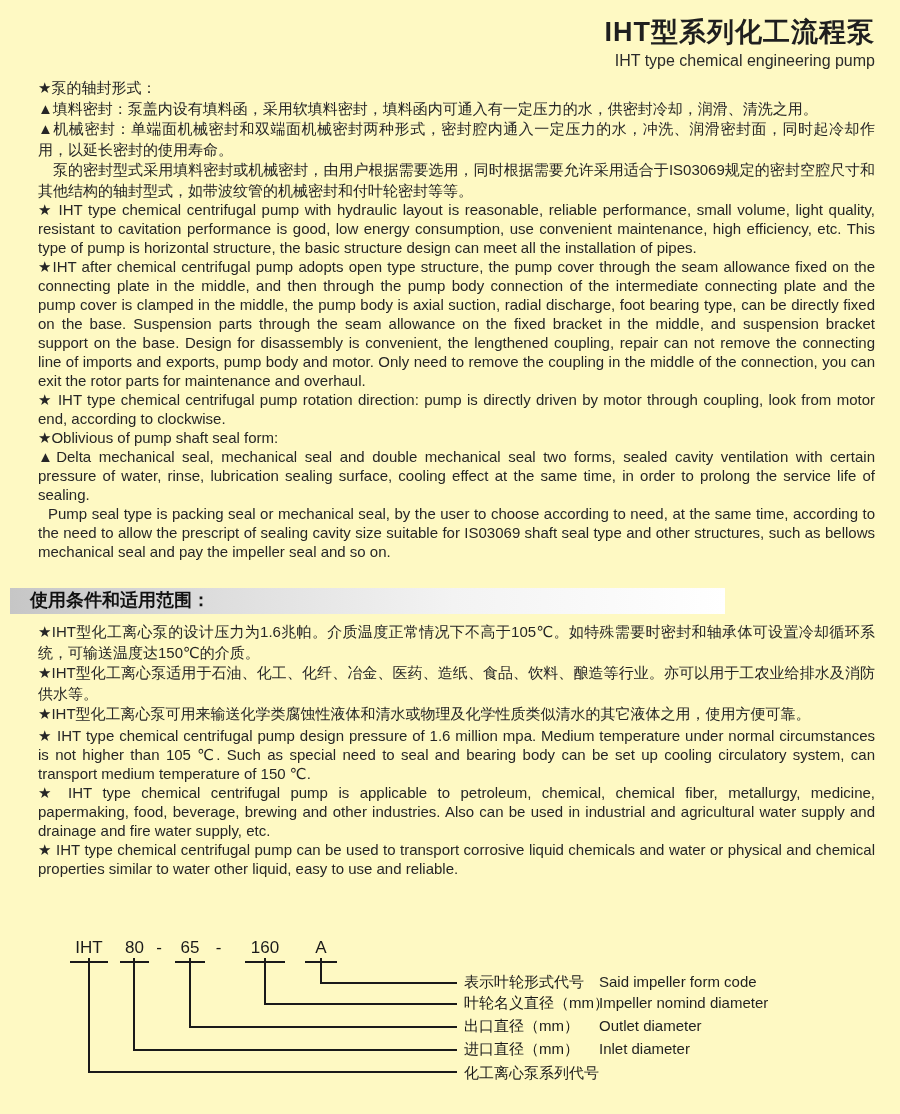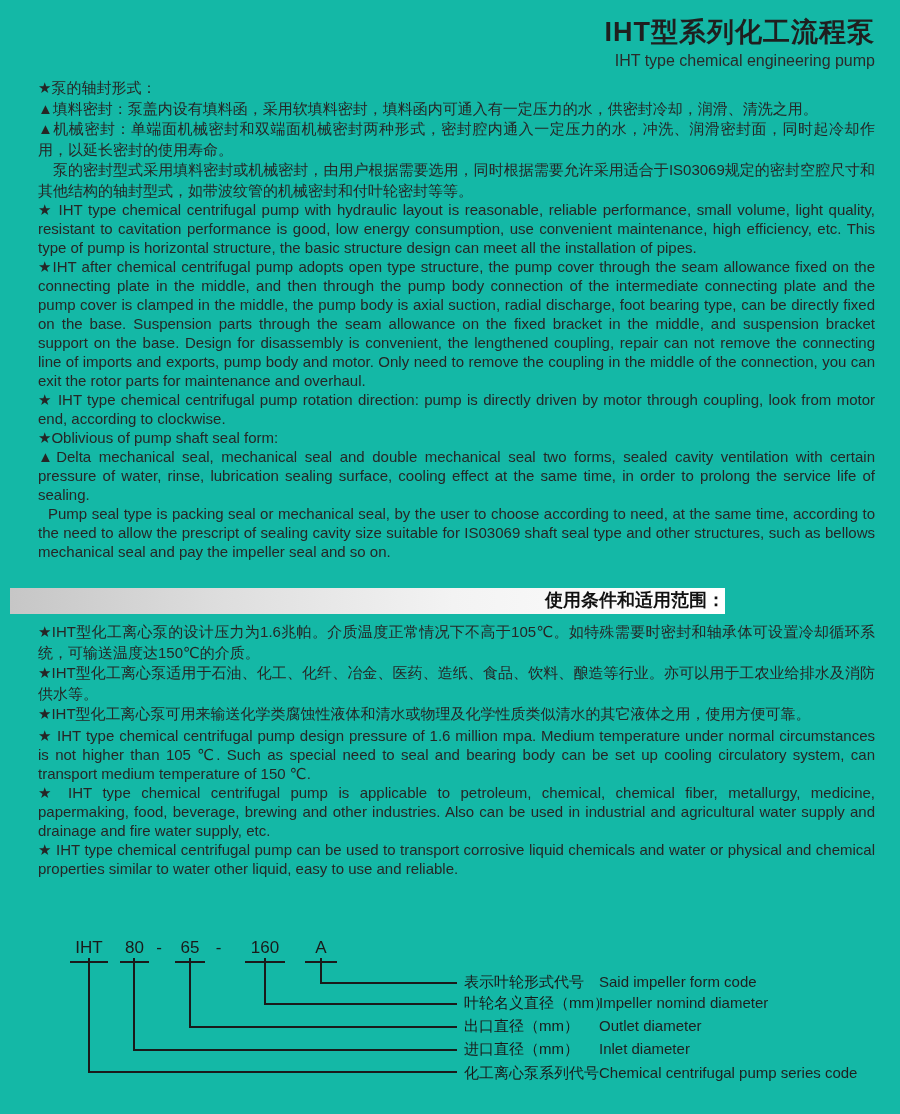--- a/index.html
+++ b/index.html
@@ -1,31 +1,31 @@
 <!DOCTYPE html>
 <html><head>
 <meta charset="utf-8">
 <style>
   html,body{margin:0;padding:0;background:#ffffff;}
   .page{
-    position:relative;width:900px;height:1114px;background:#14b8a6;overflow:hidden;
+    position:relative;width:900px;height:1114px;background:#fef9c3;overflow:hidden;
     font-family:"Liberation Sans","DejaVu Sans",sans-serif;color:#262626;
   }
   .doc-header{position:absolute;top:14px;right:25px;text-align:right;}
   .title-cn{margin:0;font-size:27px;font-weight:bold;color:#1f1f1f;letter-spacing:1px;}
   .title-en{font-size:16px;color:#2a2a2a;margin-top:2px;}
 
   .block{position:absolute;left:38px;width:837px;text-align:justify;}
   .block.cn p{margin:0;font-size:15px;line-height:20.5px;}
   .block.en p{margin:0;font-size:15px;line-height:19px;}
   .indent-cn{text-indent:15px;}
   .indent-en{text-indent:10px;}
 
   .section-bar{
-    position:absolute;left:10px;height:26px;display:flex;align-items:flex-end;
+    position:absolute;left:10px;height:26px;display:flex;align-items:flex-start;
     padding-left:20px;font-size:18px;color:#111;
     background:linear-gradient(to right,#c6c6c6 0%,#dedede 30%,#f3f3f3 62%,#ffffff 100%);
     flex-direction:column;
   }
   .bar-cn{font-weight:bold;}
   .bar-en{margin-left:7px;}
 
   .diagram{position:absolute;top:930px;left:0;width:900px;height:175px;color:#1a1a1a;margin-left:14px;}
   .code-part{position:absolute;top:8px;text-align:center;font-size:17px;color:#1a1a1a;}
   .code-part.u{border-bottom:2px solid #1a1a1a;padding-bottom:3px;}
@@ -110,17 +110,16 @@
     <div class="label-row" style="top:87px">
       <span class="lab-cn">出口直径（mm）</span>
       <span class="lab-en">Outlet diameter</span>
     </div>
     <div class="label-row" style="top:110px">
       <span class="lab-cn">进口直径（mm）</span>
       <span class="lab-en">Inlet diameter</span>
     </div>
     <div class="label-row" style="top:134px">
       <span class="lab-cn">化工离心泵系列代号</span>
-      <span class="lab-en">Chemical centrifugal pump series code</span>
     </div>
   </div>
 
 </div>
 
 </body></html>

